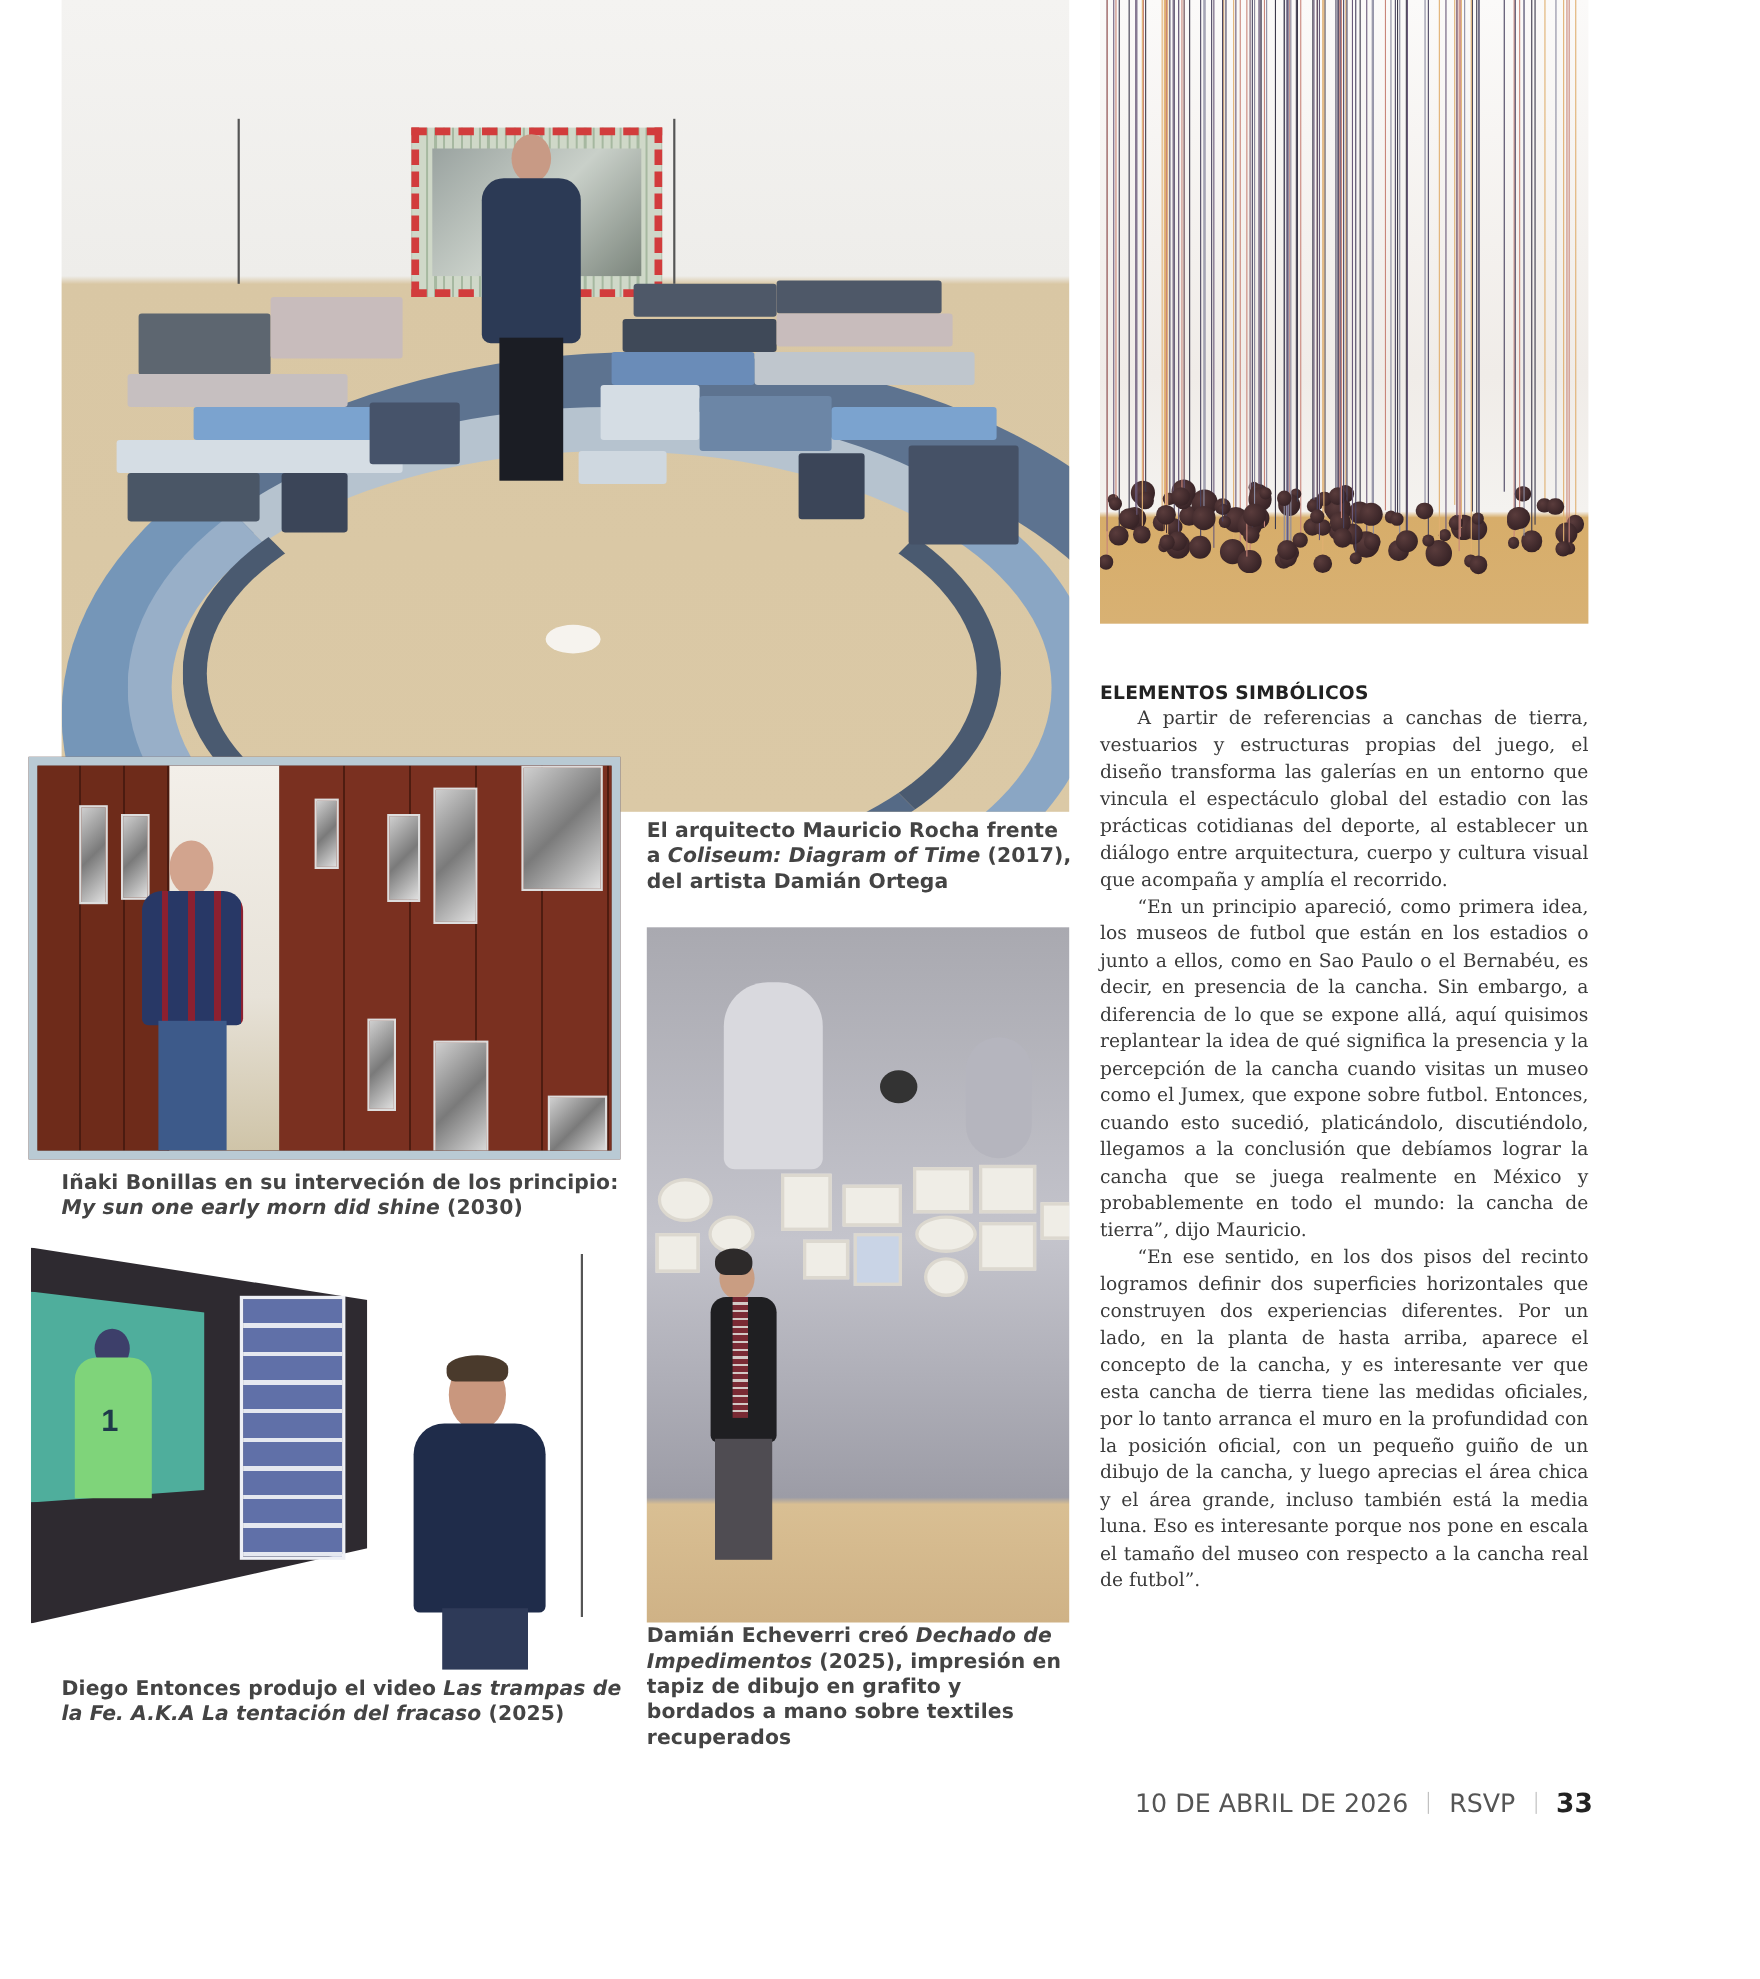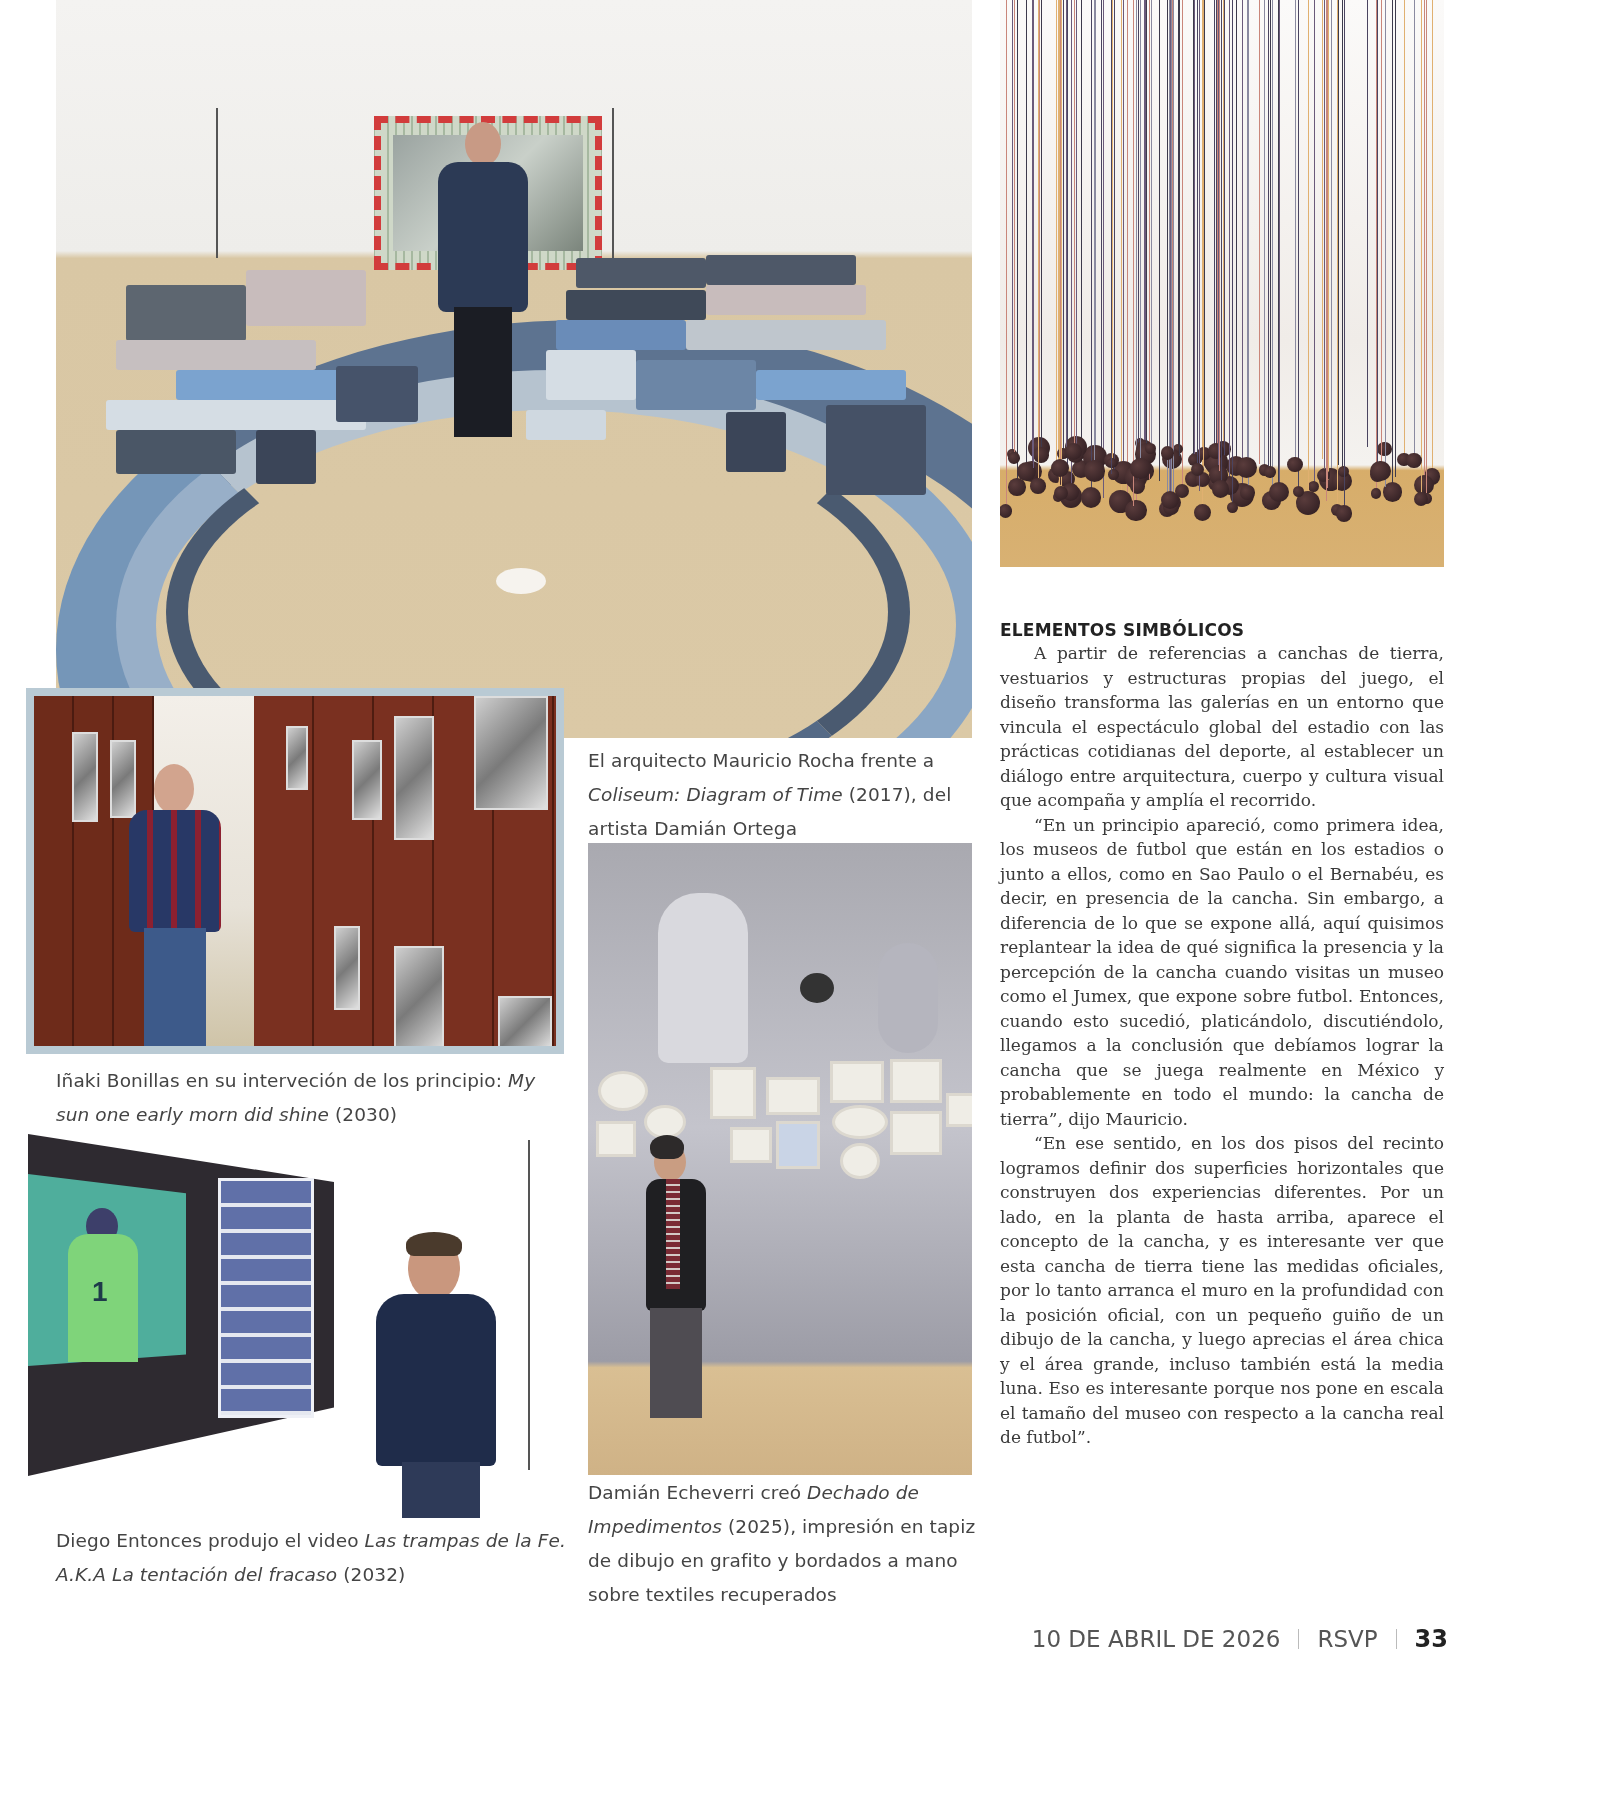--- a/index.html
+++ b/index.html
@@ -77,21 +77,21 @@
   .keeper-head { position:absolute; left:58px; top:82px; width:32px; height:36px; border-radius:50%; background:#3d3f6a; }
   .keeper-num { position:absolute; left:64px; top:150px; font:bold 28px "Liberation Sans",sans-serif; color:#1e3a4a; }
   .newspaper { position:absolute; left:190px; top:52px; width:90px; height:234px; background:repeating-linear-gradient(#6070a8 0 22px,#e5e8f0 22px 26px); border:3px solid #eef0f6; }
   .lamp { position:absolute; left:500px; top:14px; width:2px; height:330px; background:#555; }
   .man3 .head { position:absolute; left:380px; top:110px; width:52px; height:64px; border-radius:50%; background:#c9977e; }
   .man3 .hair { position:absolute; left:378px; top:106px; width:56px; height:24px; border-radius:50% 50% 8px 8px; background:#4a3a2c; }
   .man3 .body { position:absolute; left:348px; top:168px; width:120px; height:172px; border-radius:28px 28px 6px 6px; background:#1f2c4a; }
   .man3 .legs { position:absolute; left:374px; top:336px; width:78px; height:56px; background:#2e3a58; }
 
   
-  .caption { position:absolute; font-family:"DejaVu Sans", sans-serif; font-size:18.5px; line-height:34px; color:#444; letter-spacing:0.1px; }
+  .caption { position:absolute; font-family:"DejaVu Sans", sans-serif; font-size:18.5px; line-height:23px; color:#444; letter-spacing:0.1px;font-weight:bold; }
   .caption em { font-style:italic; }
   #cap-coliseum { left:588px; top:744px; width:390px; }
   #cap-lockers  { left:56px;  top:1064px; width:510px; }
   #cap-diego    { left:56px;  top:1524px; width:510px; }
   #cap-sofia    { left:588px; top:1476px; width:390px; }
 
   
   #article { left:1000px; top:619px; width:444px;
     font-family:"DejaVu Serif", serif; font-size:17px; line-height:24.5px; color:#3a3a3a; text-align:justify; }
   #article h2 { margin:0; font-family:"DejaVu Sans", sans-serif; font-weight:bold; font-size:17px; line-height:22px; color:#222; letter-spacing:0.2px; text-align:left; }
@@ -430,21 +430,21 @@
   </div>
 </div>
 
 <div id="cap-coliseum" class="caption">
   <span>El arquitecto Mauricio Rocha frente a </span><em>Coliseum: Diagram of Time</em><span> (2017), del artista Damián Ortega</span>
 </div>
 <div id="cap-lockers" class="caption">
   <span>Iñaki Bonillas en su interveción de los principio: </span><em>My sun one early morn did shine</em><span> (2030)</span>
 </div>
 <div id="cap-diego" class="caption">
-  <span>Diego Entonces produjo el video </span><em>Las trampas de la Fe. A.K.A La tentación del fracaso</em><span> (2032)</span>
+  <span>Diego Entonces produjo el video </span><em>Las trampas de la Fe. A.K.A La tentación del fracaso</em><span> (2025)</span>
 </div>
 <div id="cap-sofia" class="caption">
   <span>Damián Echeverri creó </span><em>Dechado de Impedimentos</em><span> (2025), impresión en tapiz de dibujo en grafito y bordados a mano sobre textiles recuperados</span>
 </div>
 
 <div id="article" class="abs">
   <h2>ELEMENTOS SIMBÓLICOS</h2>
   <p class="indent">A partir de referencias a canchas de tierra, vestuarios y estructuras propias del juego, el diseño transforma las galerías en un entorno que vincula el espectáculo global del estadio con las prácticas cotidianas del deporte, al establecer un diálogo entre arquitectura, cuerpo y cultura visual que acompaña y amplía el recorrido.</p>
   <p class="indent">“En un principio apareció, como primera idea, los museos de futbol que están en los estadios o junto a ellos, como en Sao Paulo o el Bernabéu, es decir, en presencia de la cancha. Sin embargo, a diferencia de lo que se expone allá, aquí quisimos replantear la idea de qué significa la presencia y la percepción de la cancha cuando visitas un museo como el Jumex, que expone sobre futbol. Entonces, cuando esto sucedió, platicándolo, discutiéndolo, llegamos a la conclusión que debíamos lograr la cancha que se juega realmente en México y probablemente en todo el mundo: la cancha de tierra”, dijo Mauricio.</p>
   <p class="indent">“En ese sentido, en los dos pisos del recinto logramos definir dos superficies horizontales que construyen dos experiencias diferentes. Por un lado, en la planta de hasta arriba, aparece el concepto de la cancha, y es interesante ver que esta cancha de tierra tiene las medidas oficiales, por lo tanto arranca el muro en la profundidad con la posición oficial, con un pequeño guiño de un dibujo de la cancha, y luego aprecias el área chica y el área grande, incluso también está la media luna. Eso es interesante porque nos pone en escala el tamaño del museo con respecto a la cancha real de futbol”.</p>

